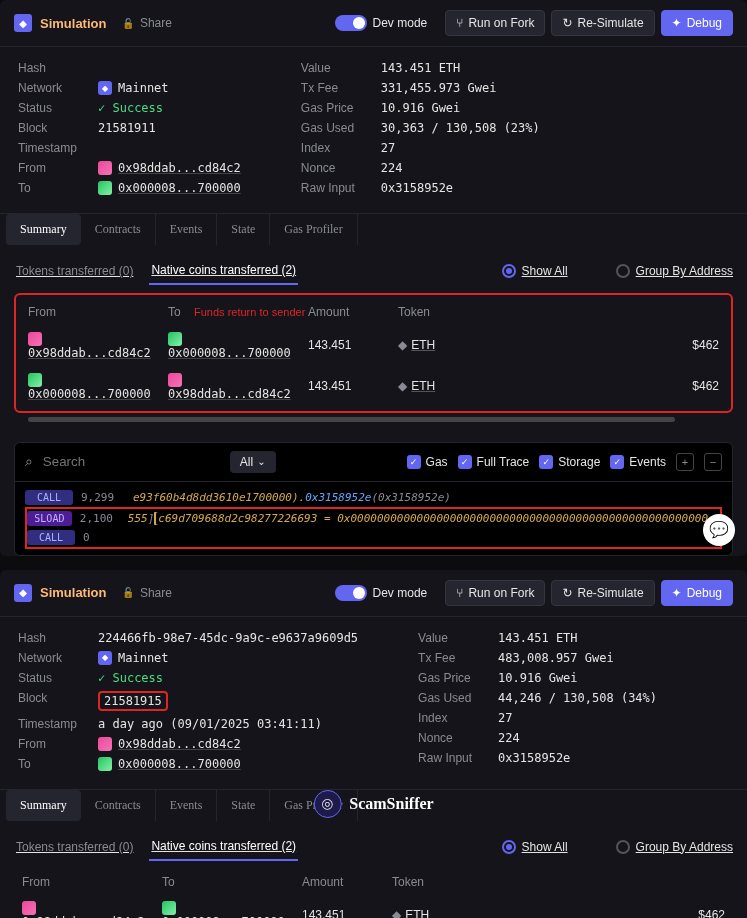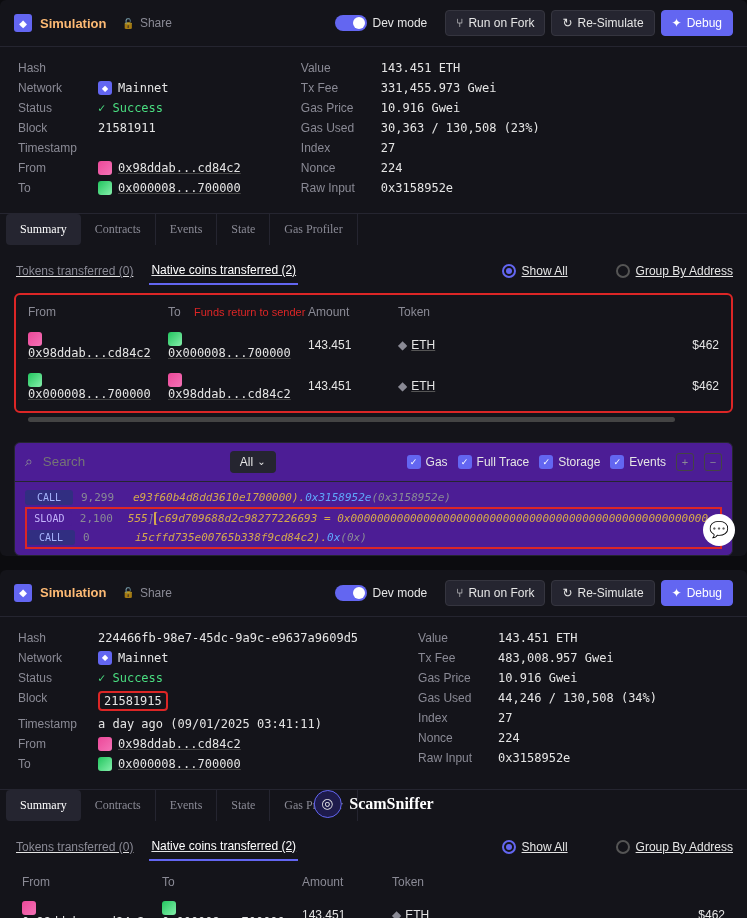--- a/index.html
+++ b/index.html
@@ -44,21 +44,21 @@
 .table { width: 100%; }
 .thead { display: flex; padding: 6px 8px; color: #8a8a95; }
 .trow { display: flex; padding: 6px 8px; align-items: center; }
 .col-from { width: 140px; }
 .col-to { width: 140px; }
 .col-amount { width: 90px; }
 .col-token { width: 65px; display: flex; align-items: center; gap: 4px; }
 .col-usd { flex: 1; text-align: right; color: #e5e5e5; }
 .eth-icon { color: #8a8a95; }
 .token-link { text-decoration: underline; text-decoration-color: #555; }
-.trace-box { margin: 8px 14px 14px; border: 1px solid #252530; border-radius: 6px; background: #4c1d95; overflow: hidden; }
+.trace-box { margin: 8px 14px 14px; border: 1px solid #252530; border-radius: 6px; background: #000000; overflow: hidden; }
 .trace-hdr { display: flex; align-items: center; padding: 8px 10px; border-bottom: 1px solid #252530; gap: 10px; }
 .search-icon::before { content: "⌕"; color: #8a8a95; font-size: 14px; }
 .search-input { background: transparent; border: none; color: #e5e5e5; outline: none; flex: 0 0 150px; }
 .all-btn { background: #252530; padding: 4px 10px; border-radius: 4px; color: #e5e5e5; cursor: pointer; display: flex; align-items: center; gap: 4px; }
 .all-btn::after { content: "⌄"; font-size: 10px; }
 .chk { display: flex; align-items: center; gap: 5px; }
 .chk-box { width: 14px; height: 14px; background: #6366f1; border-radius: 3px; display: flex; align-items: center; justify-content: center; color: #fff; font-size: 9px; }
 .chk-box::before { content: "✓"; }
 .icon-btn { width: 18px; height: 18px; border: 1px solid #444; border-radius: 3px; display: flex; align-items: center; justify-content: center; color: #8a8a95; cursor: pointer; font-size: 11px; }
 .trace-body { padding: 6px 10px; font-family: 'Menlo', monospace; font-size: 11px; }
@@ -267,21 +267,20 @@
           <span class="trace-text"><span class="tlink"></span>e93f60b4d8dd3610e1700000).<span class="tlink">0x3158952e</span><span class="tdim">(0x3158952e)</span></span>
         </div>
         <div class="trace-line" style="border-left: 2px solid rgb(220, 38, 38); border-right: 2px solid rgb(220, 38, 38); border-top: 2px solid rgb(220, 38, 38);">
           <span class="op sload">SLOAD</span>
           <span class="gas">2,100</span>
           <span class="trace-text"><span class="tlink"></span>555<span class="tdim">]</span><span class="annot-box-yellow">c69d709688d2c98277226693 = 0x0000000000000000000000000000000000000000000000000000000000000000</span></span>
         </div>
         <div class="trace-line" style="border-left: 2px solid rgb(220, 38, 38); border-right: 2px solid rgb(220, 38, 38); border-bottom: 2px solid rgb(220, 38, 38);">
           <span class="op call">CALL</span>
           <span class="gas">0</span>
-          <span class="trace-text"><span class="tlink"></span>i5cffd735e00765b338f9cd84c2).<span class="tlink">0x</span><span class="tdim">(0x)</span></span>
         </div>
       </div>
   </div>
   <div class="chat-bubble" style="bottom:10px;"></div>
 </div>
 
 <div class="panel rel" style="margin-top:2px;">
   <div class="header">
     <span class="logo-icon"></span>
     <span class="title">Simulation</span>

